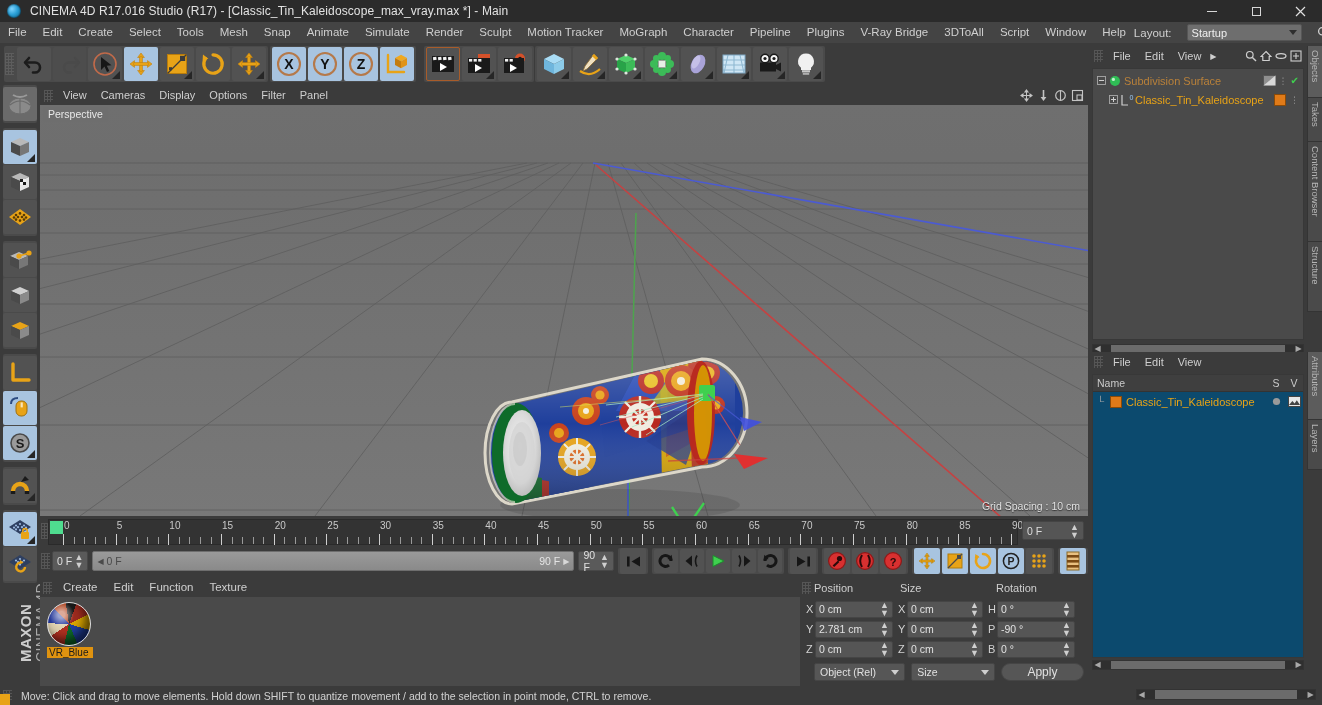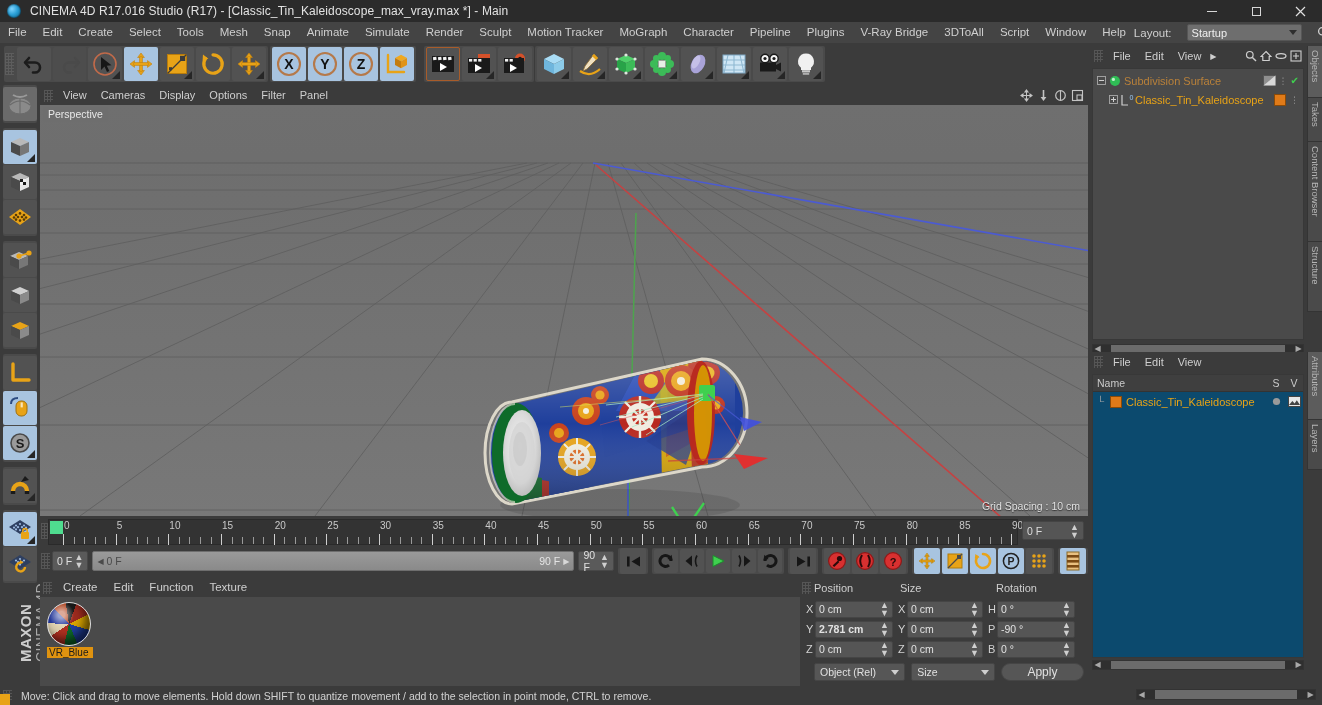--- a/index.html
+++ b/index.html
@@ -1151,21 +1151,21 @@
         </div>
         <span class="co-ax" style="margin-left:3px;">H</span>
         <div class="co-in" style="width:78px;">
           <span>0 °</span>
           <span class="spin">▲<br>▼</span>
         </div>
       </div>
 
       <div class="co-row">
         <span class="co-ax">Y</span>
-        <div class="co-in" style="width:78px;font-weight:bold;">
+        <div class="co-in" style="width:78px;">
           <span>2.781 cm</span>
           <span class="spin">▲<br>▼</span>
         </div>
         <span class="co-ax" style="margin-left:3px;">Y</span>
         <div class="co-in" style="width:76px;">
           <span>0 cm</span>
           <span class="spin">▲<br>▼</span>
         </div>
         <span class="co-ax" style="margin-left:3px;">P</span>
         <div class="co-in" style="width:78px;">

